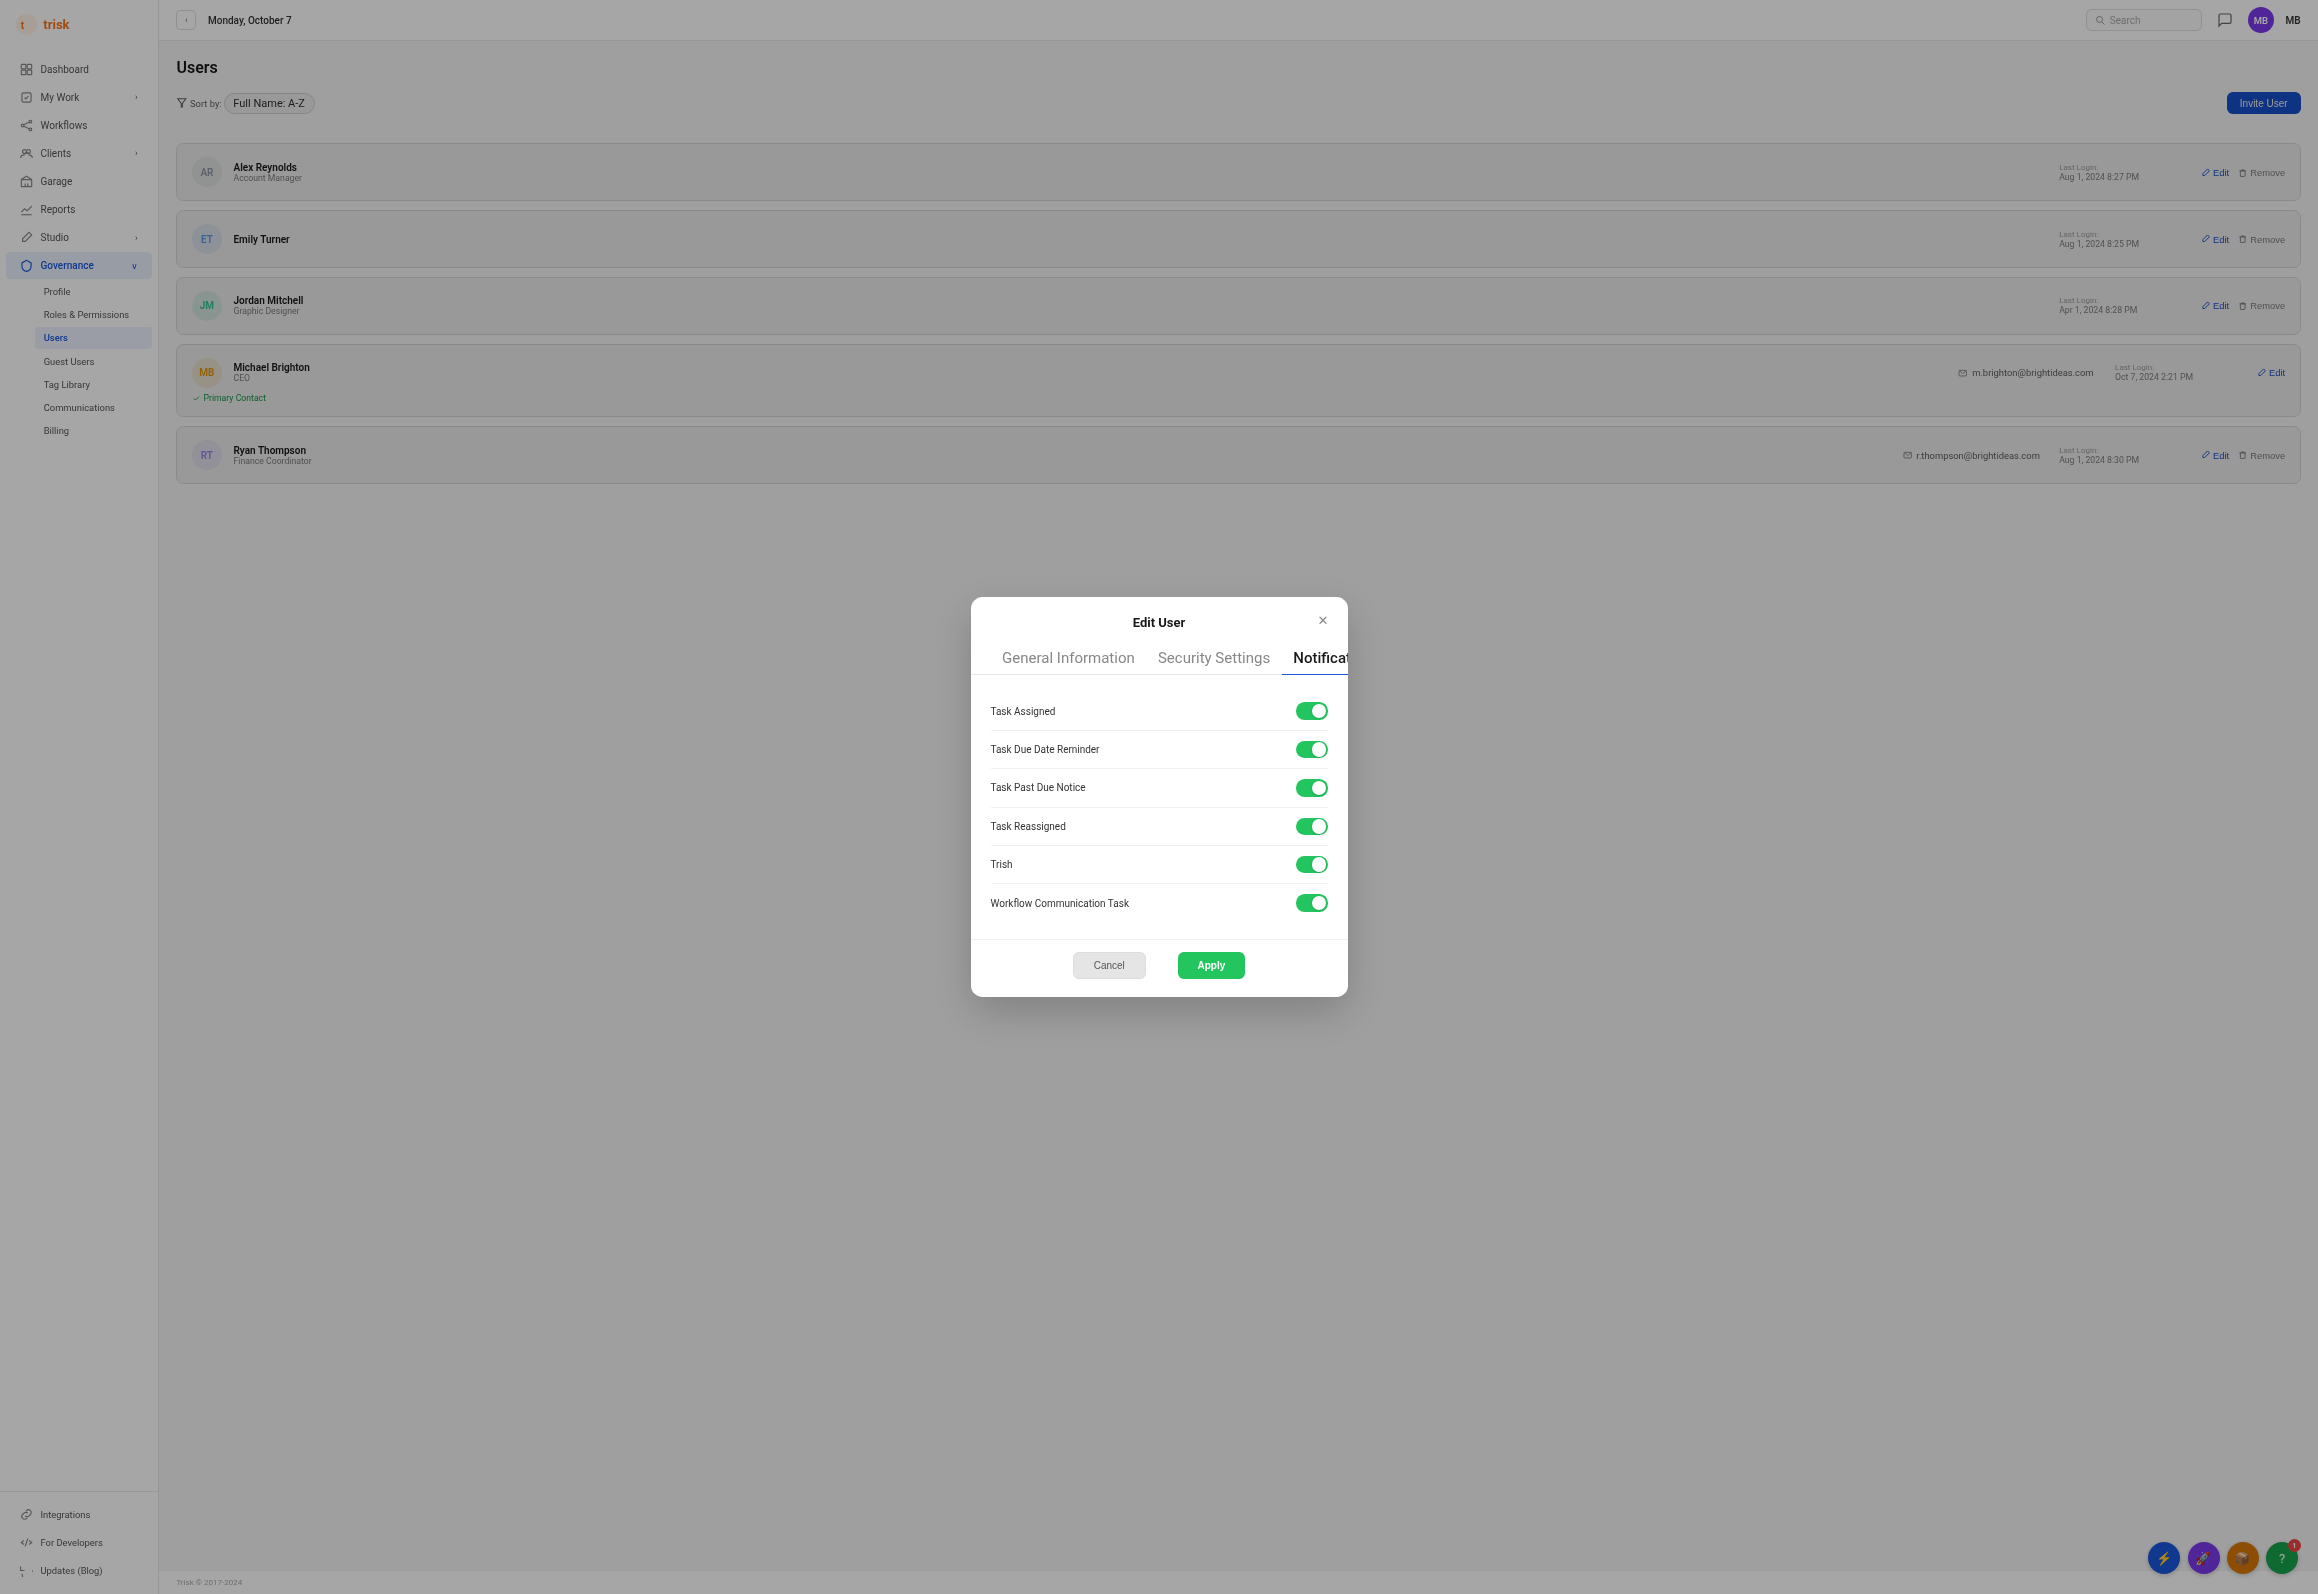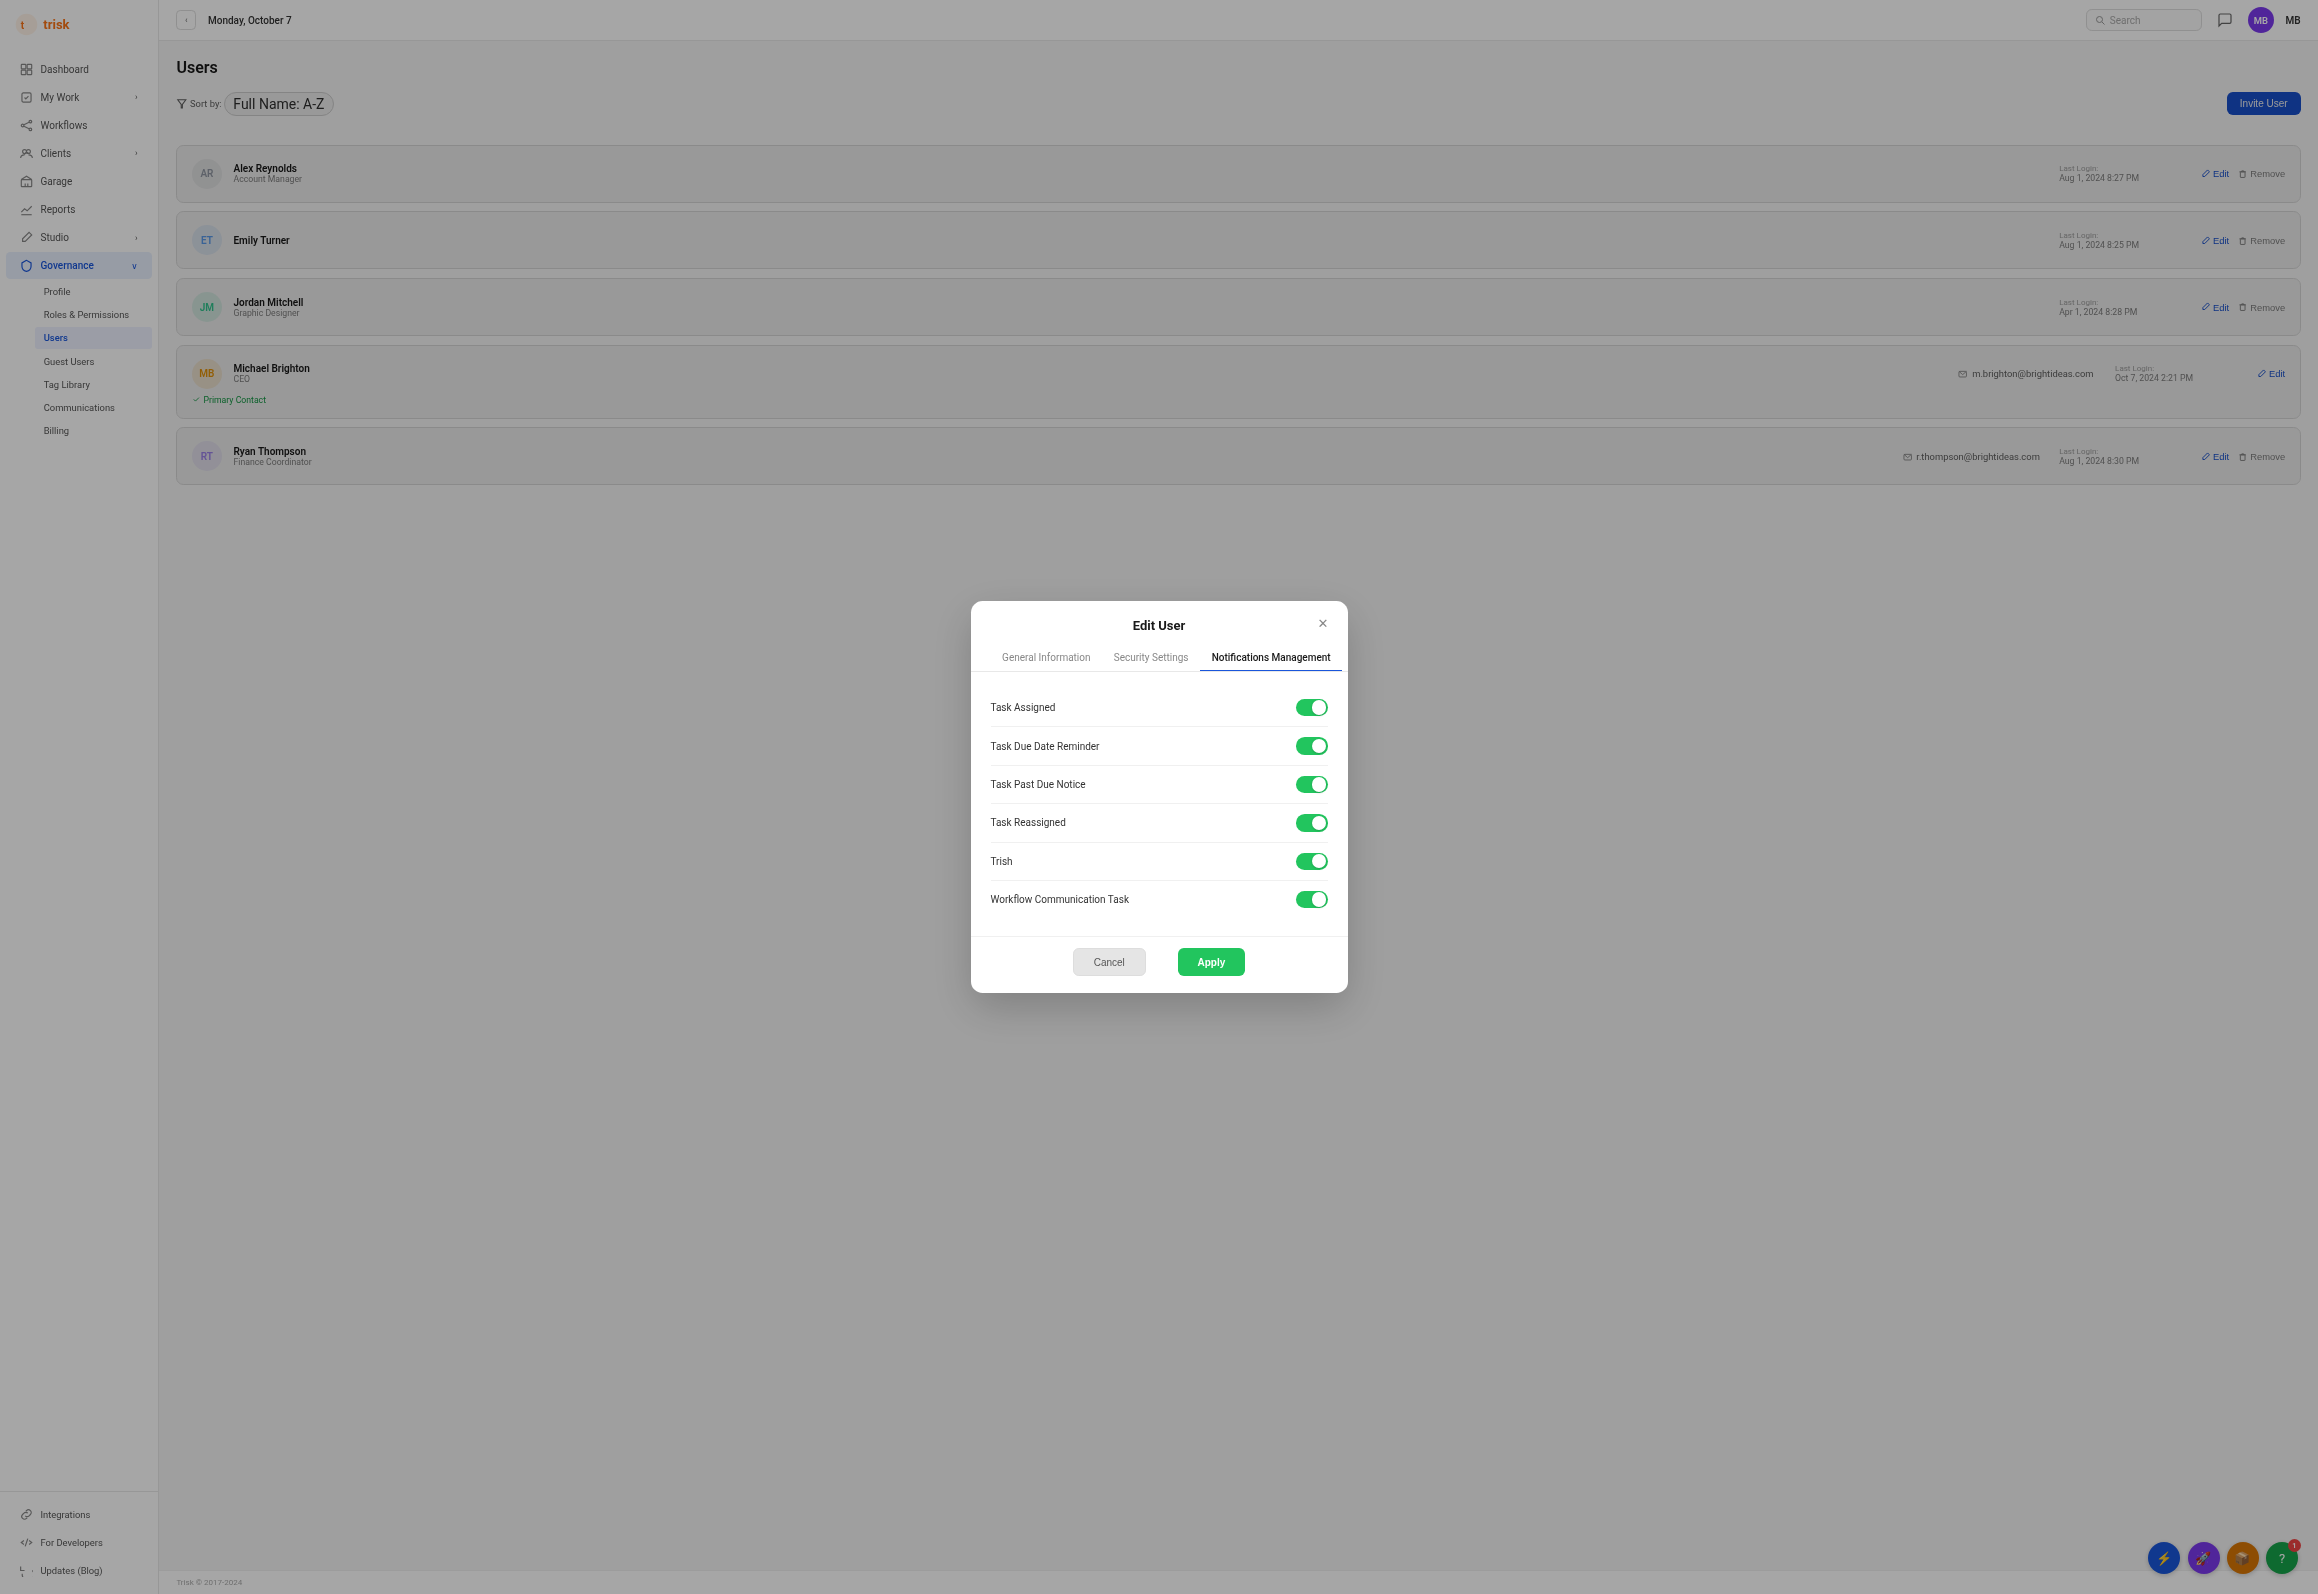--- a/index.html
+++ b/index.html
@@ -139,21 +139,21 @@
       display: flex;
       align-items: center;
       gap: 2px;
       margin-bottom: 29px;
     }
     .sort-label { font-size: 9.4px; color: #666; }
     .sort-pill {
       border: 0.7px solid #ddd;
       border-radius: 14.5px;
       padding: 2.9px 8.7px;
-      font-size: 14px;
+      font-size: 11px;
       color: #333;
       background: #fff;
       cursor: pointer;
     }
     .invite-btn {
       margin-left: auto;
       background: #1a56db;
       color: #fff;
       border: none;
       border-radius: 5.8px;
@@ -310,21 +310,21 @@
       justify-content: center;
     }
     .modal-tabs {
       display: flex;
       gap: 0;
       padding: 11.6px 20px 0;
       border-bottom: 0.7px solid #e8e8e8;
     }
     .modal-tab {
       padding: 7.2px 11.6px;
-      font-size: 10px;
+      font-size: 15px;
       color: #888;
       cursor: pointer;
       border-bottom: 1.4px solid transparent;
       margin-bottom: -0.7px;
       white-space: nowrap;
     }
     .modal-tab.active {
       color: #1a1a1a;
       border-bottom-color: #1a56db;
       font-weight: 500;

